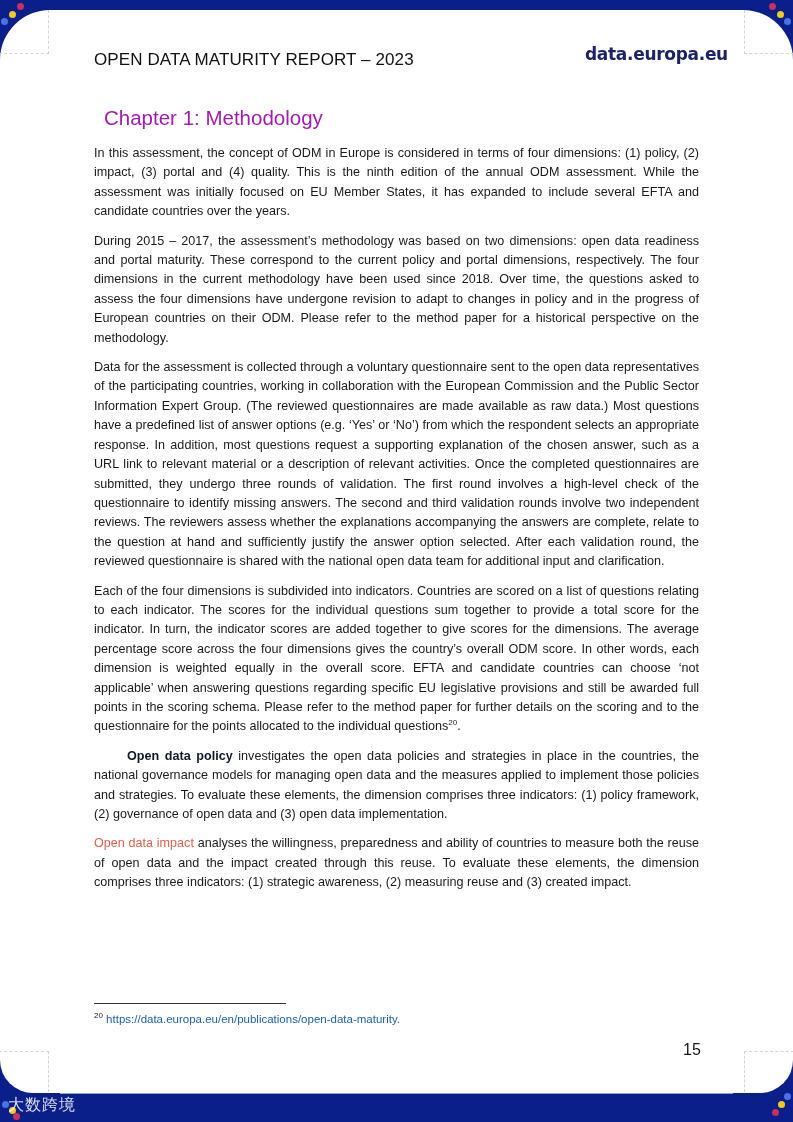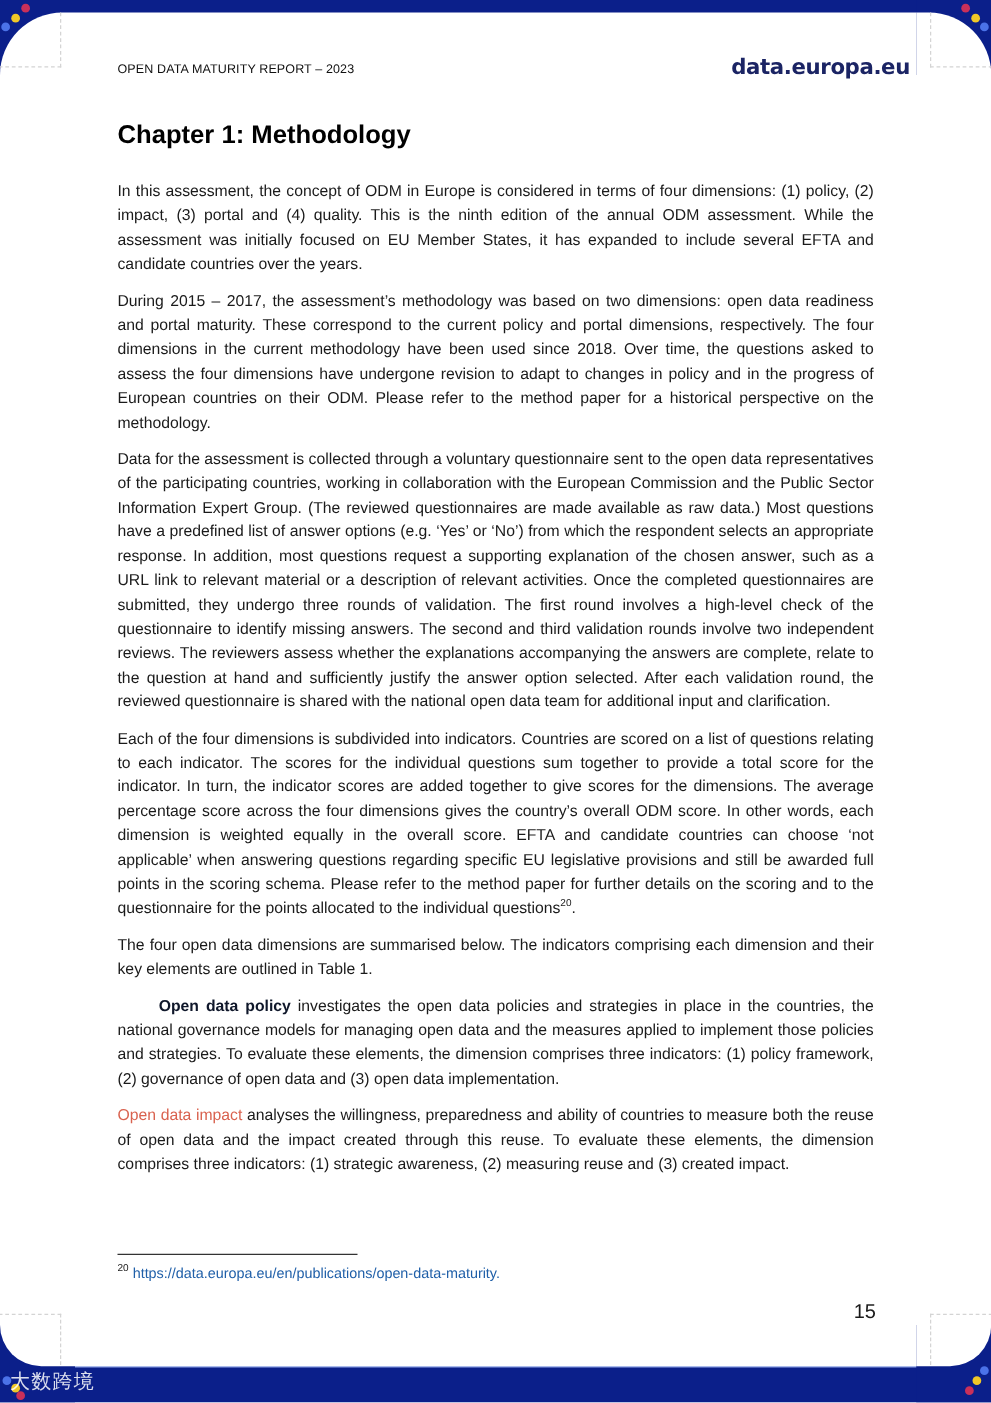--- a/index.html
+++ b/index.html
@@ -26,31 +26,31 @@
   .corner.tr::after { right: 0; top: 10px; border-top-right-radius: 50px; width: 60px; height: 50px; }
   .corner.bl { left: 0; bottom: 0; height: 62px; }
   .corner.bl::after { left: 0; bottom: 29px; border-bottom-left-radius: 40px; height: 33px; }
   .corner.br { right: 0; bottom: 0; height: 62px; }
   .corner.br::after { right: 0; bottom: 29px; border-bottom-right-radius: 40px; height: 33px; }
   .dot { position: absolute; width: 7px; height: 7px; border-radius: 50%; z-index: 3; }
   .guide { position: absolute; border: 1px dashed #d4d4d4; z-index: 2; }
 
   .header-title {
     position: absolute; left: 94px; top: 50px;
-    font-size: 10px; letter-spacing: 0.1px; color: #111;
+    font-size: 17px; letter-spacing: 0.1px; color: #111;
   }
   .logo {
     position: absolute; left: 571px; top: 44px;
     font-size: 17px; font-weight: bold; color: #1b2464; letter-spacing: -0.3px;
     font-family: "DejaVu Sans", sans-serif;
     margin-left: 14px;
   }
   .chapter-title {
-    position: absolute; left: 94px; top: 96px; margin: 0;
-    font-size: 20.5px; font-weight: bold; color: #000000;
+    position: absolute; left: 94px; top: 96px; margin: 10px;
+    font-size: 20.5px; font-weight: normal; color: #a21caf;
   }
   .content {
     position: absolute; left: 94px; top: 144px; width: 605px;
     font-size: 12.6px; line-height: 19.4px; text-align: justify;
   }
   .content p { margin: 0 0 10px 0; }
   .kw-policy { color: #0f172a; font-weight: bold; margin-left: 33px; }
   .kw-impact { color: #d9624f; font-weight: normal; }
   sup { font-size: 8px; line-height: 0; }
   .fn-rule {
@@ -100,21 +100,20 @@
 <div class="header-title">OPEN DATA MATURITY REPORT – 2023</div>
 <div class="logo">data.europa.eu</div>
 
 <h1 class="chapter-title">Chapter 1: Methodology</h1>
 
 <div class="content">
   <p>In this assessment, the concept of ODM in Europe is considered in terms of four dimensions: (1) policy, (2) impact, (3) portal and (4) quality. This is the ninth edition of the annual ODM assessment. While the assessment was initially focused on EU Member States, it has expanded to include several EFTA and candidate countries over the years.</p>
   <p>During 2015 – 2017, the assessment’s methodology was based on two dimensions: open data readiness and portal maturity. These correspond to the current policy and portal dimensions, respectively. The four dimensions in the current methodology have been used since 2018. Over time, the questions asked to assess the four dimensions have undergone revision to adapt to changes in policy and in the progress of European countries on their ODM. Please refer to the method paper for a historical perspective on the methodology.</p>
   <p>Data for the assessment is collected through a voluntary questionnaire sent to the open data representatives of the participating countries, working in collaboration with the European Commission and the Public Sector Information Expert Group. (The reviewed questionnaires are made available as raw data.) Most questions have a predefined list of answer options (e.g. ‘Yes’ or ‘No’) from which the respondent selects an appropriate response. In addition, most questions request a supporting explanation of the chosen answer, such as a URL link to relevant material or a description of relevant activities. Once the completed questionnaires are submitted, they undergo three rounds of validation. The first round involves a high-level check of the questionnaire to identify missing answers. The second and third validation rounds involve two independent reviews. The reviewers assess whether the explanations accompanying the answers are complete, relate to the question at hand and sufficiently justify the answer option selected. After each validation round, the reviewed questionnaire is shared with the national open data team for additional input and clarification.</p>
   <p><span>Each of the four dimensions is subdivided into indicators. Countries are scored on a list of questions relating to each indicator. The scores for the individual questions sum together to provide a total score for the indicator. In turn, the indicator scores are added together to give scores for the dimensions. The average percentage score across the four dimensions gives the country’s overall ODM score. In other words, each dimension is weighted equally in the overall score. EFTA and candidate countries can choose ‘not applicable’ when answering questions regarding specific EU legislative provisions and still be awarded full points in the scoring schema. Please refer to the method paper for further details on the scoring and to the questionnaire for the points allocated to the individual questions</span><sup>20</sup><span>.</span></p>
-  <p>The four open data dimensions are summarised below. The indicators comprising each dimension and their key elements are outlined in Table 1.</p>
   <p><span class="kw-policy">Open data policy</span><span> investigates the open data policies and strategies in place in the countries, the national governance models for managing open data and the measures applied to implement those policies and strategies. To evaluate these elements, the dimension comprises three indicators: (1) policy framework, (2) governance of open data and (3) open data implementation.</span></p>
   <p><span class="kw-impact">Open data impact</span><span> analyses the willingness, preparedness and ability of countries to measure both the reuse of open data and the impact created through this reuse. To evaluate these elements, the dimension comprises three indicators: (1) strategic awareness, (2) measuring reuse and (3) created impact.</span></p>
 </div>
 
 <div class="fn-rule"></div>
 <div class="footnote">
   <sup>20</sup>
   <a>https://data.europa.eu/en/publications/open-data-maturity.</a>
 </div>
 

